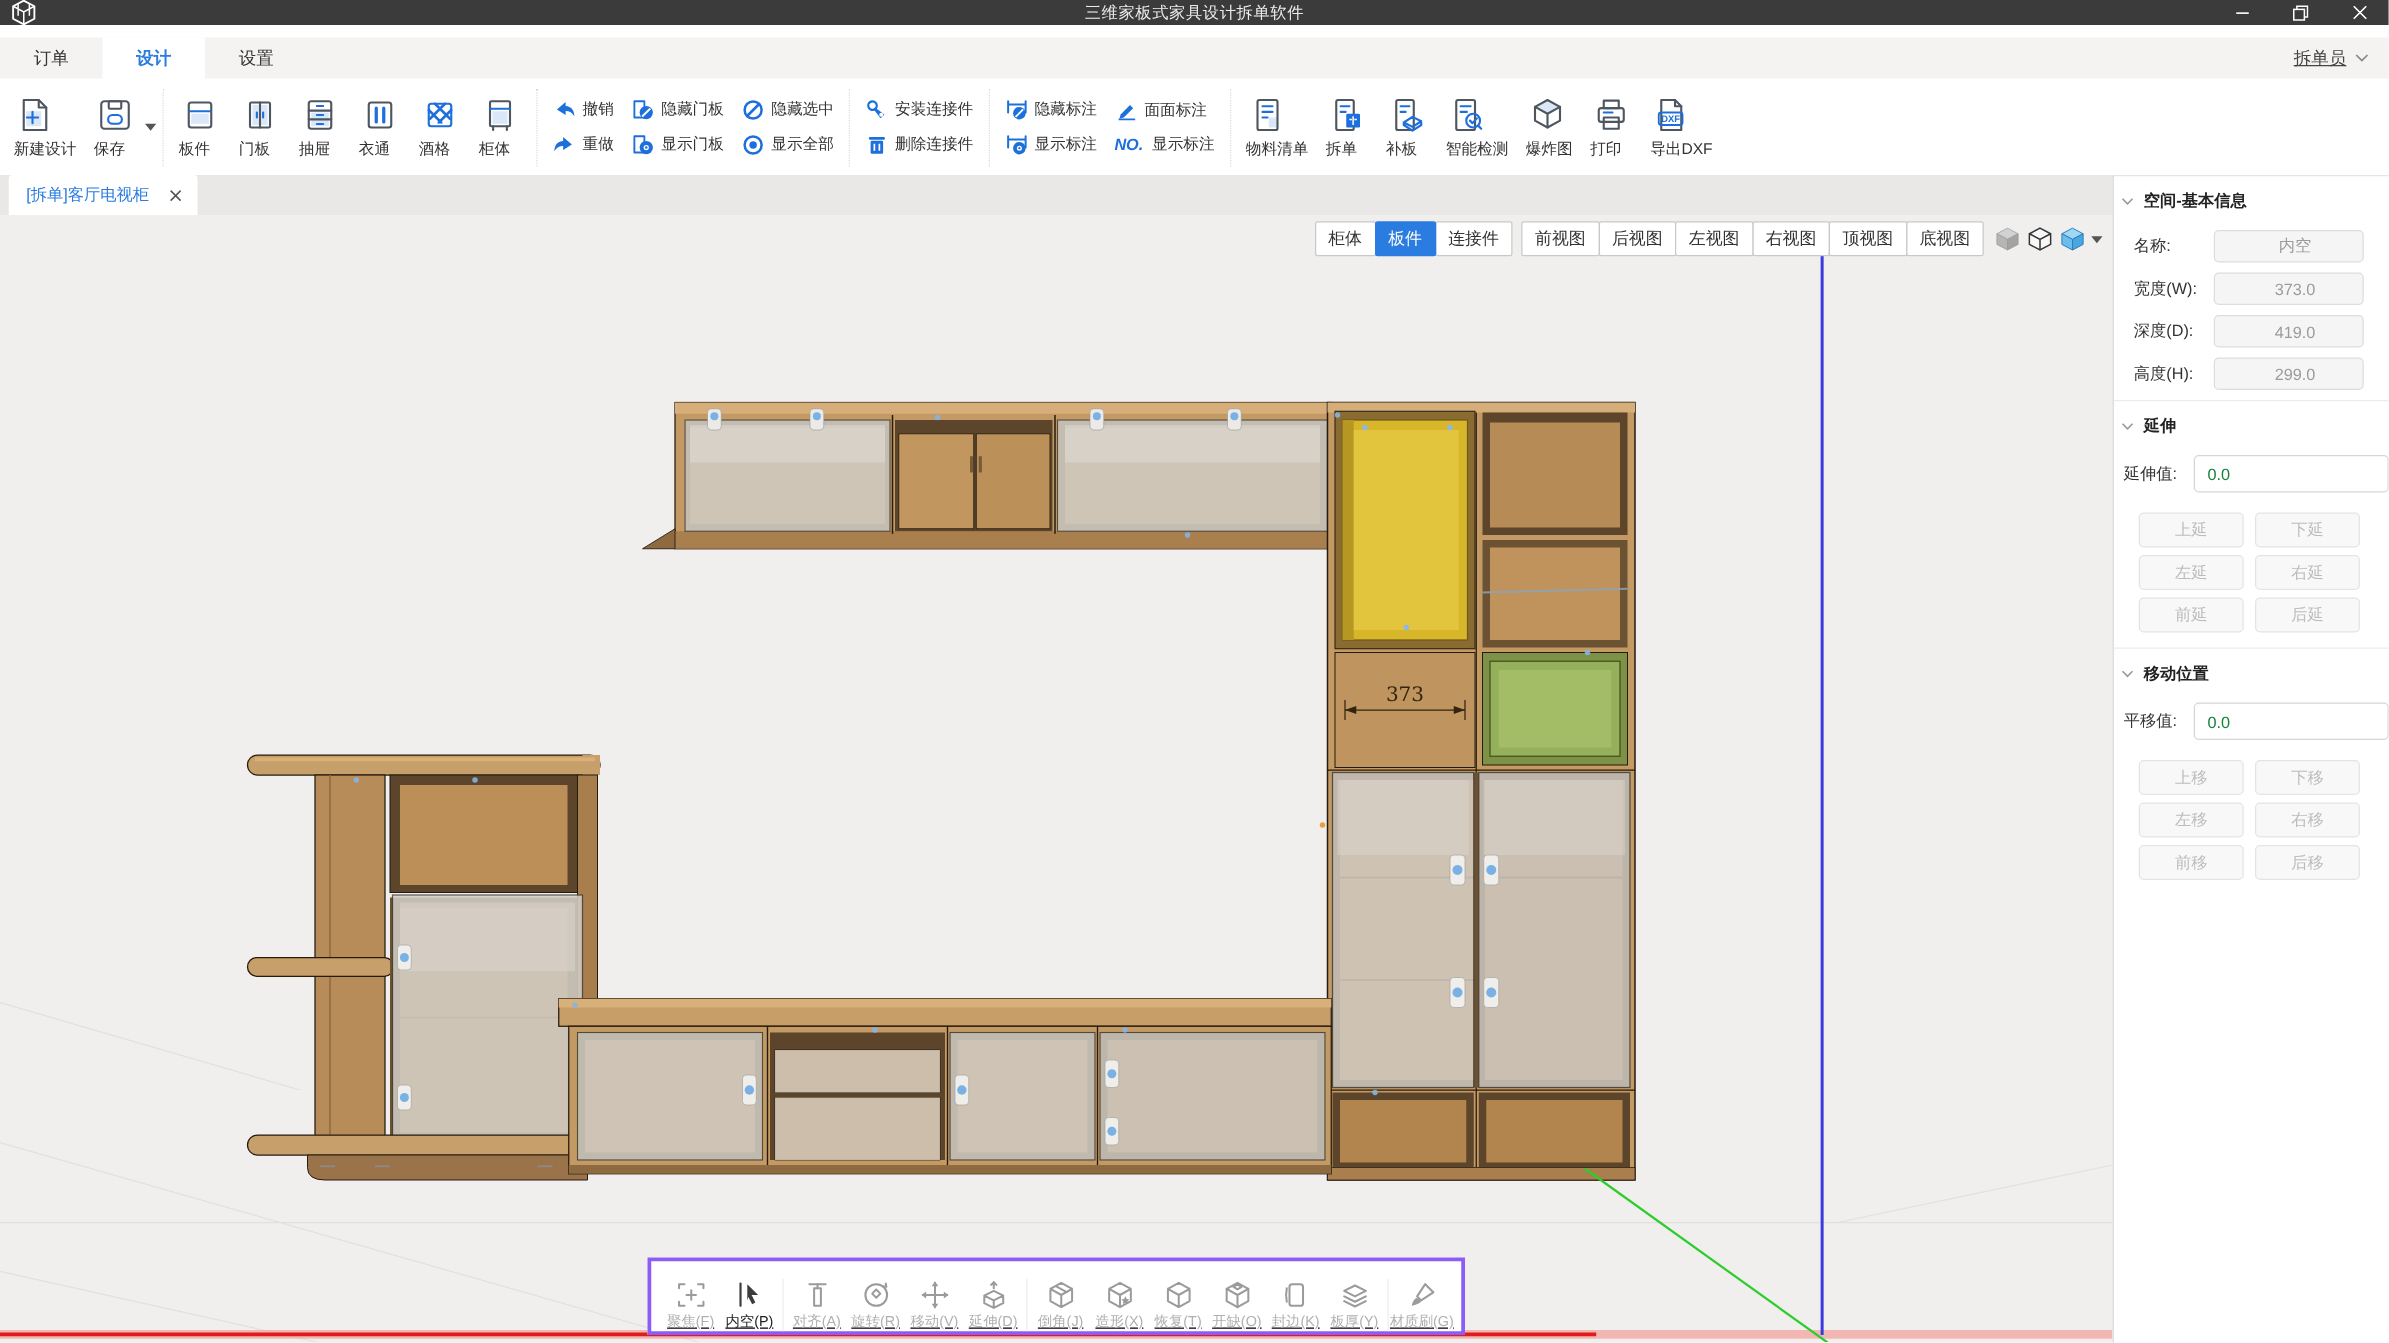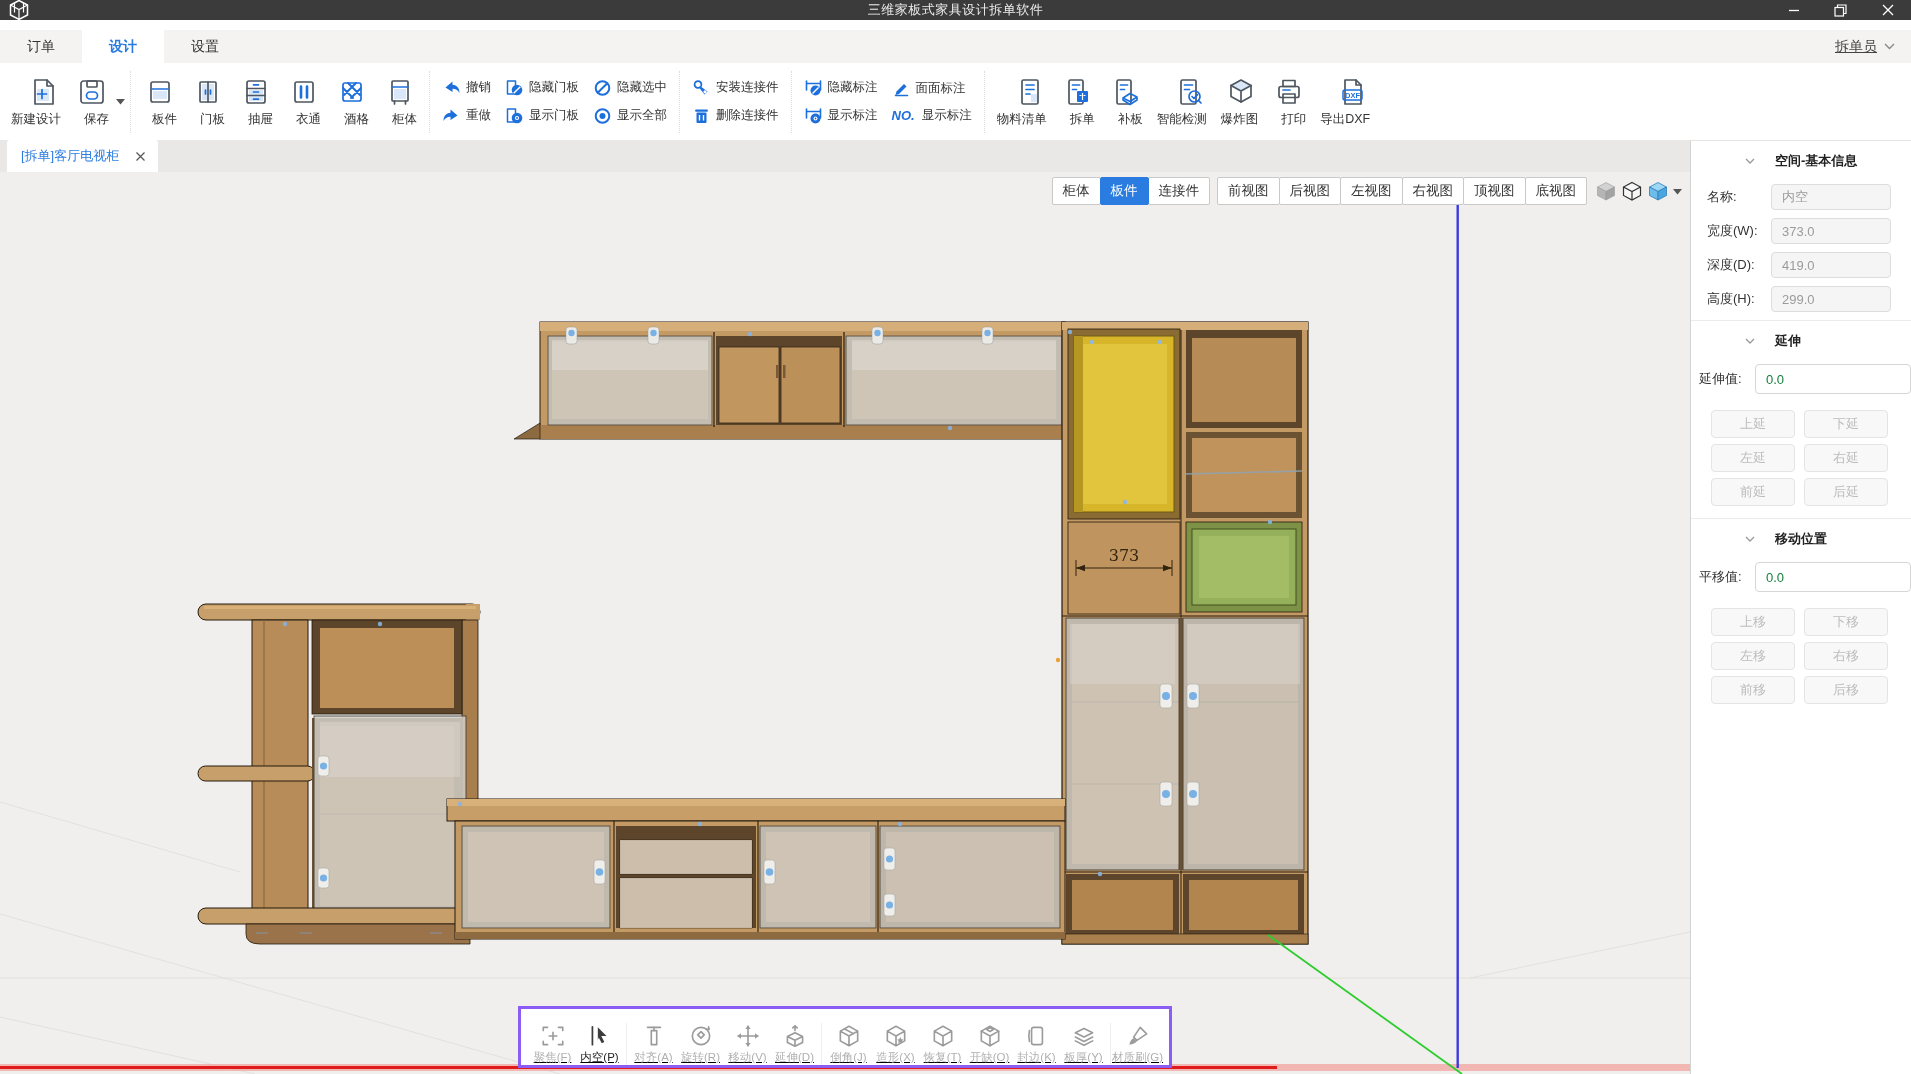--- a/index.html
+++ b/index.html
@@ -11,44 +11,44 @@
   .apptitle{position:absolute;left:0;right:0;text-align:center;color:#ececec;font-size:13px;letter-spacing:.5px;}
   .wctrls{margin-left:auto;display:flex;height:100%;z-index:3;}
   .wbtn{width:47px;display:flex;align-items:center;justify-content:center;}
   
   .ribbonrow{position:absolute;top:30px;left:0;right:0;height:33px;background:#f4f3f2;display:flex;align-items:stretch;}
   .rtab{width:82px;display:flex;align-items:center;justify-content:center;font-size:14px;color:#333;cursor:default;}
   .rtab.active{background:#fff;color:#2a7ce0;font-weight:bold;}
   .userrole{margin-left:auto;margin-right:16px;display:flex;align-items:center;gap:7px;font-size:14px;color:#444;text-decoration:underline;}
   
   .toolbar{position:absolute;top:63px;left:0;right:0;height:77px;background:#fff;display:flex;align-items:center;padding-left:4px;}
-  .tbtn{display:flex;flex-direction:column;align-items:flex-end;justify-content:center;padding:0 7px;cursor:default;}
+  .tbtn{display:flex;flex-direction:column;align-items:flex-start;justify-content:center;padding:0 7px;cursor:default;}
   .tlbl{font-size:12.5px;color:#333;margin-top:3px;white-space:nowrap;}
   .tsep{width:0;border-left:1px dotted #dcdcdc;height:62px;margin:0 5px;}
   .stack{display:flex;flex-direction:column;justify-content:flex-start;gap:10px;margin:0 7px;}
   .srow{display:flex;align-items:center;gap:5px;font-size:12.5px;color:#333;white-space:nowrap;cursor:default;}
   .savewrap{display:flex;align-items:flex-start;}
   .no-badge{color:#1d6fdc;font-weight:bold;font-style:italic;font-size:13px;margin-right:2px;}
   
   .doctabs{position:absolute;top:140px;left:0;width:1690px;height:32px;background:#eae8e6;}
   .doctab{position:absolute;left:7px;top:0;height:32px;background:#ffffff;display:flex;align-items:center;padding:0 12px 0 14px;gap:16px;font-size:13px;color:#2a7ce0;border-radius:3px 3px 0 0;}
   
   .canvas{position:absolute;top:172px;left:0;width:1690px;height:902px;background:#f0efed;overflow:hidden;}
   .viewbar{position:absolute;top:5px;right:8px;display:flex;align-items:center;z-index:5;}
   .vgroup{display:flex;margin-left:8px;}
   .vbtn{height:26px;padding:0 10px;background:#fff;border:1px solid #c9c9c9;font-size:13.5px;color:#333;display:flex;align-items:center;margin-left:-1px;border-radius:2px;cursor:default;}
   .vbtn.active{background:#2a7ce0;border-color:#2a7ce0;color:#fff;z-index:1;}
   .cubes{display:flex;align-items:center;gap:4px;margin-left:8px;}
   .modelsvg{position:absolute;left:0;top:0;}
   
   .panel{position:absolute;top:140px;left:1690px;width:220px;height:934px;background:#fff;border-left:1px solid #d3d3d3;border-top:1px solid #e5e5e5;font-size:13px;color:#333;}
-  .sechdr{display:flex;align-items:center;gap:20px;padding:11px 0 6px 6px;font-weight:bold;color:#222;margin-left:48px;}
+  .sechdr{display:flex;align-items:center;gap:8px;padding:11px 0 6px 6px;font-weight:bold;color:#222;}
   .fieldrow{display:flex;align-items:center;margin:8px 0 8px 16px;}
   .flabel{width:64px;color:#333;white-space:nowrap;}
-  .finput{width:108px;height:24px;border:1px solid #ddd;border-radius:4px;background:#f5f5f5;color:#9b9b9b;display:flex;align-items:center;padding-left:10px;}
+  .finput{width:108px;height:24px;border:1px solid #ddd;border-radius:4px;background:#f5f5f5;color:#9b9b9b;display:flex;align-items:center;padding-left:10px;justify-content:center;}
   .tinput{width:142px;height:26px;border:1px solid #d6d6d6;border-radius:4px;background:#fff;color:#15803d;font-size:13px;padding-left:10px;outline:none;font-family:"Liberation Sans",sans-serif;}
   .btngrid{display:grid;grid-template-columns:84px 84px;gap:6px 9px;margin:16px 0 12px 20px;}
   .pbtn{height:26px;background:#f8f8f8;border:1px solid #e4e4e4;border-radius:4px;color:#bcbcbc;display:flex;align-items:center;justify-content:center;font-size:13px;cursor:default;}
   .secdiv{border-top:1px solid #ececec;margin-top:8px;}
   
   .bottombar{position:absolute;left:50%;transform:translateX(-50%);bottom:6px;height:56px;background:#fff;border:3px solid #8b5cf6;display:flex;align-items:flex-end;padding:0 8px;z-index:6;text-decoration:underline;}
   .bitem{width:47px;display:flex;flex-direction:column;align-items:center;gap:1px;cursor:default;}
   .bitem span{font-size:11.5px;color:#b0b0b0;white-space:nowrap;}
   .bitem.active span{color:#222;}
   .bsep{width:0;border-left:1px solid #eee;height:42px;margin:0 3px;}

